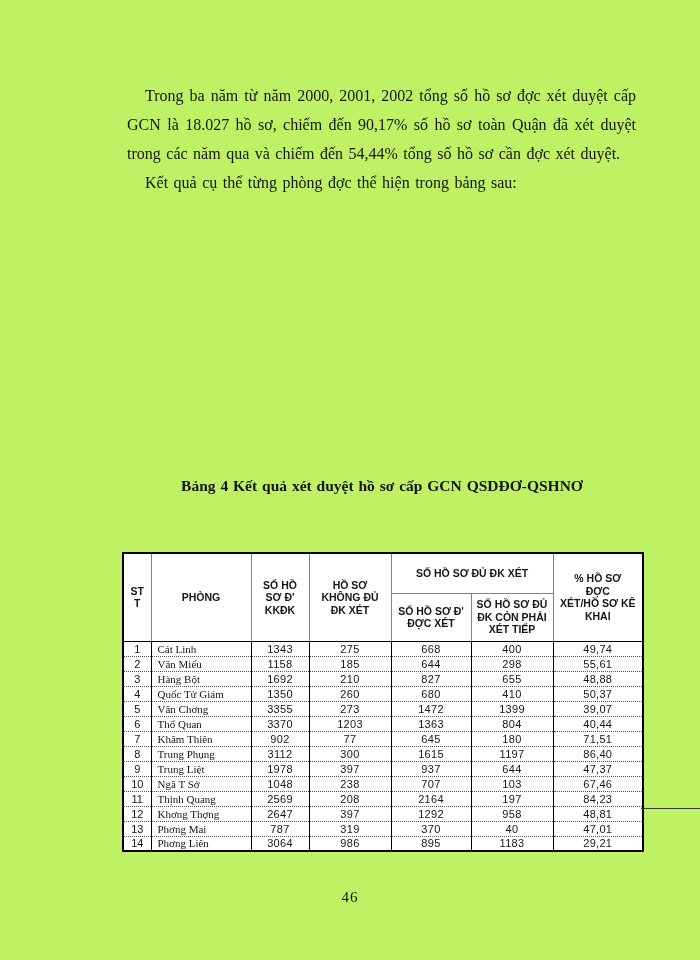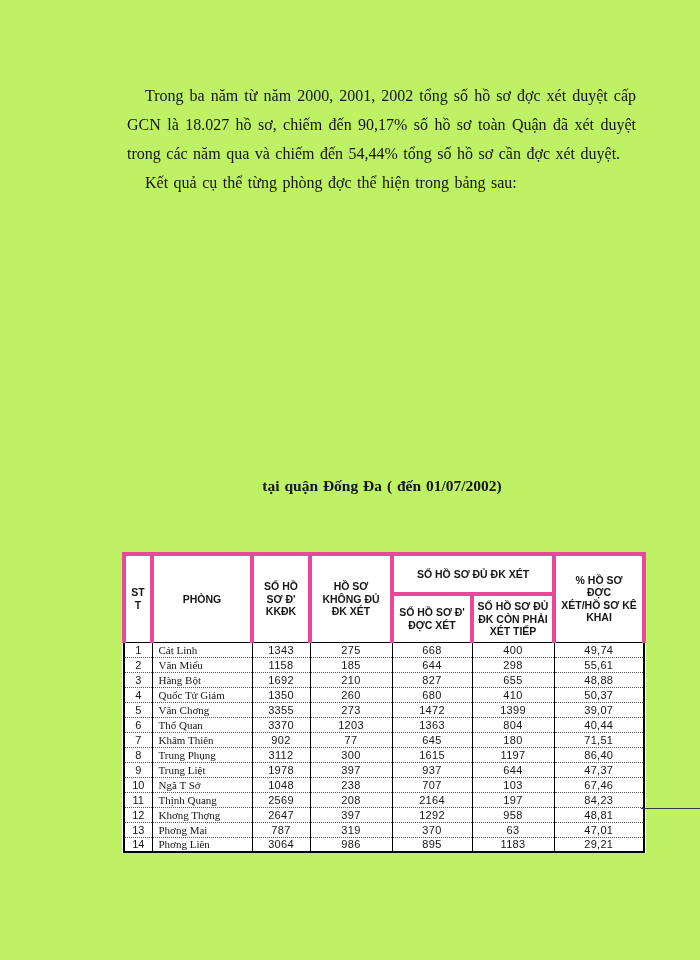--- a/index.html
+++ b/index.html
@@ -15,21 +15,21 @@
                  text-align:center; font-weight:bold; font-size:15.5px; line-height:27px;
                  word-spacing:1px; }
 
   table.results { position:absolute; left:122px; top:552px; width:520px;
                   border-collapse:collapse; table-layout:fixed;
                   border:2.5px solid #000; background:#fff; }
   table.results th {
       font-family:"Liberation Sans", sans-serif; font-weight:bold;
       font-size:10.5px; line-height:12.5px; white-space:pre-line;
       text-align:center; vertical-align:middle;
-      border:4px solid #ec4899; padding:1px 0;
+      border:1px solid #ec4899; padding:1px 0;
   }
   table.results thead tr.group-row th { height:40px; }
   table.results thead tr.sub-row th { height:48px; }
   table.results thead tr:last-child th,
   table.results thead th[rowspan] { border-bottom:1.5px solid #000; }
   table.results tbody td {
       height:15px; border-left:1px solid #000; border-right:1px solid #000;
       border-top:1px dotted #555; vertical-align:middle;
       font-size:11px; text-align:center; padding:0;
   }
@@ -47,21 +47,21 @@
 <body>
 
 <div class="page">
 
   <div class="intro">
     <p>Trong ba năm từ năm 2000, 2001, 2002 tổng số hồ sơ đợc  xét duyệt cấp GCN là 18.027 hồ sơ, chiếm đến 90,17% số hồ sơ toàn Quận đã xét duyệt trong các năm qua và chiếm đến 54,44% tổng số hồ sơ cần đợc  xét duyệt.</p>
     <p>Kết quả cụ thể từng phòng  đợc  thể hiện trong bảng sau:</p>
   </div>
 
   <div class="table-title">
-    <div>tại quận Đống Đa ( đến 01/07/2002)</div>
+    <div>Bảng 4  Kết quả xét duyệt hồ sơ cấp GCN QSDĐƠ-QSHNƠ</div>
   </div>
 
   <table class="results">
     <colgroup>
       <col style="width:28px">
         <col style="width:100px">
         <col style="width:58px">
       <col style="width:82px">
         <col style="width:80px">
         <col style="width:82px">
@@ -213,32 +213,33 @@
           <td class="c-num">958</td>
           <td class="c-num">48,81</td>
         </tr>
 
         <tr>
           <td class="c-stt">13</td>
           <td class="c-name">Phơng  Mai</td>
           <td class="c-num">787</td>
           <td class="c-num">319</td>
           <td class="c-num">370</td>
-          <td class="c-num">63</td>
+          <td class="c-num">40</td>
           <td class="c-num">47,01</td>
         </tr>
 
         <tr>
           <td class="c-stt">14</td>
           <td class="c-name">Phơng  Liên</td>
           <td class="c-num">3064</td>
           <td class="c-num">986</td>
           <td class="c-num">895</td>
           <td class="c-num">1183</td>
           <td class="c-num">29,21</td>
         </tr>
       </tbody>
   </table>
 
   <div class="stray-line"></div>
 
+  <div class="page-number">46</div>
 
 </div>
 
 </body></html>

